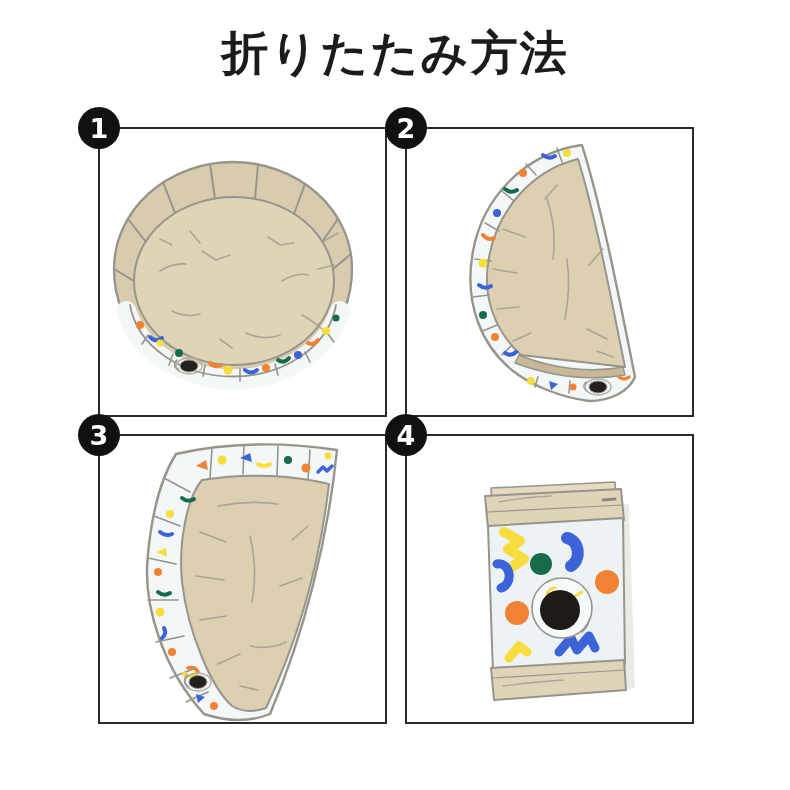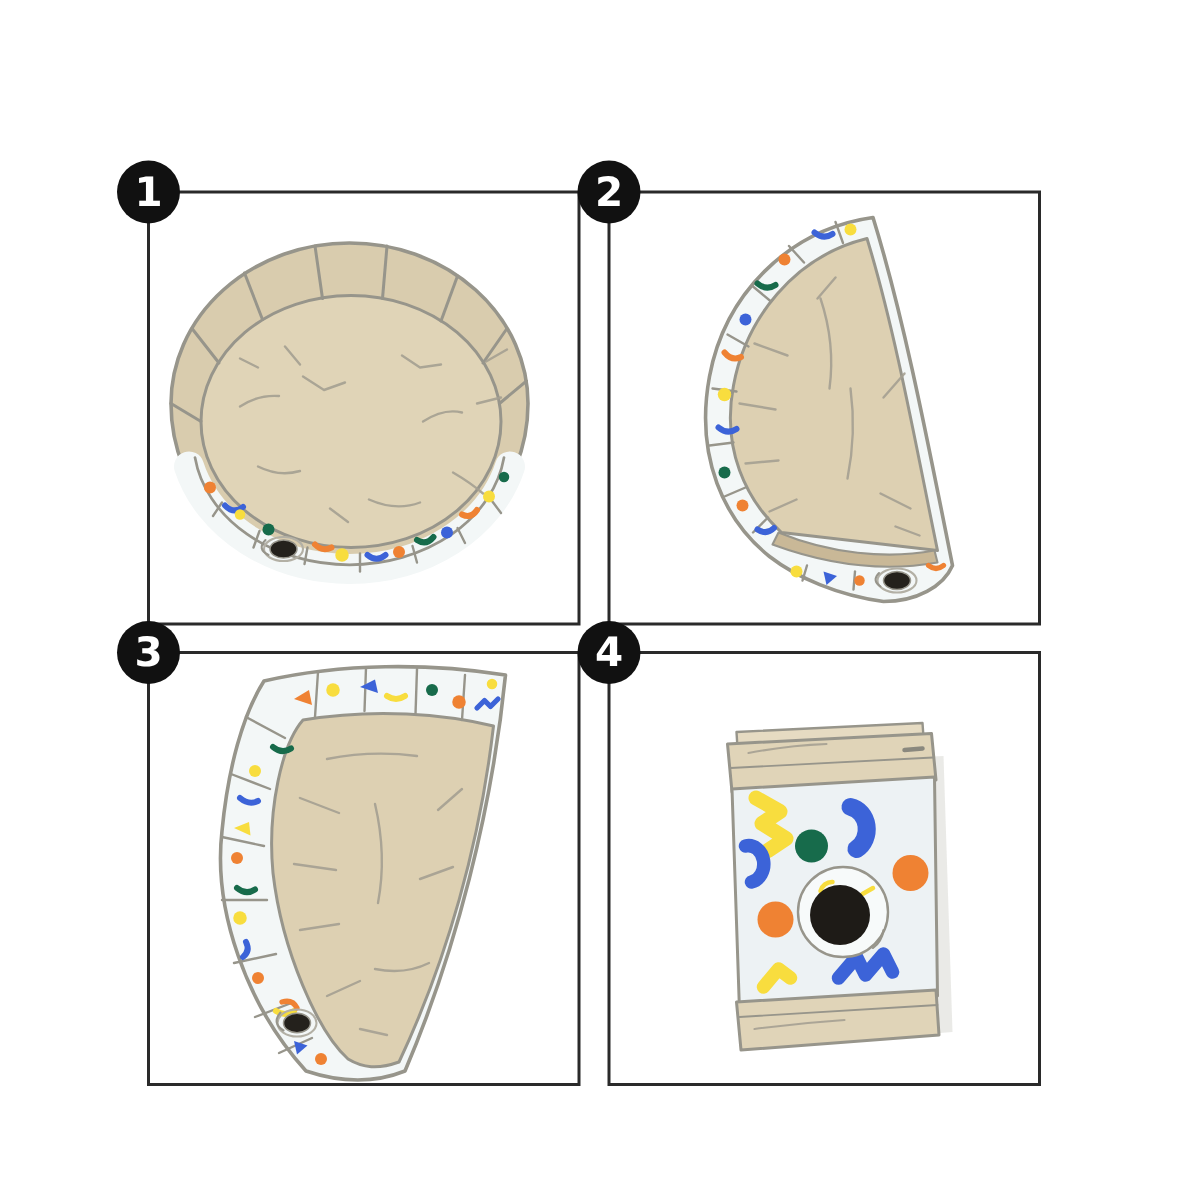--- a/index.html
+++ b/index.html
@@ -24,20 +24,21 @@
     background:#111111;color:#ffffff;display:flex;align-items:center;justify-content:center;
     font-size:27px;font-weight:700;line-height:1;z-index:2;
   }
   .panel svg{position:absolute;left:0;top:0;width:100%;height:100%;}
 </style>
 </head>
 <body>
 
 <div class="stage">
 
+  <div class="title">折りたたみ方法</div>
 
   <section class="panel p1">
     <div class="badge">
       <span>1</span>
     </div>
     <svg viewBox="0 0 285 286">
       <g stroke-linecap="round" stroke-linejoin="round">
 
         <path d="M14 140 A119 107 0 0 1 252 140 A119 116 0 0 1 14 140 Z" fill="#d9ccae" stroke="#97958b" stroke-width="2.4"></path>
 

